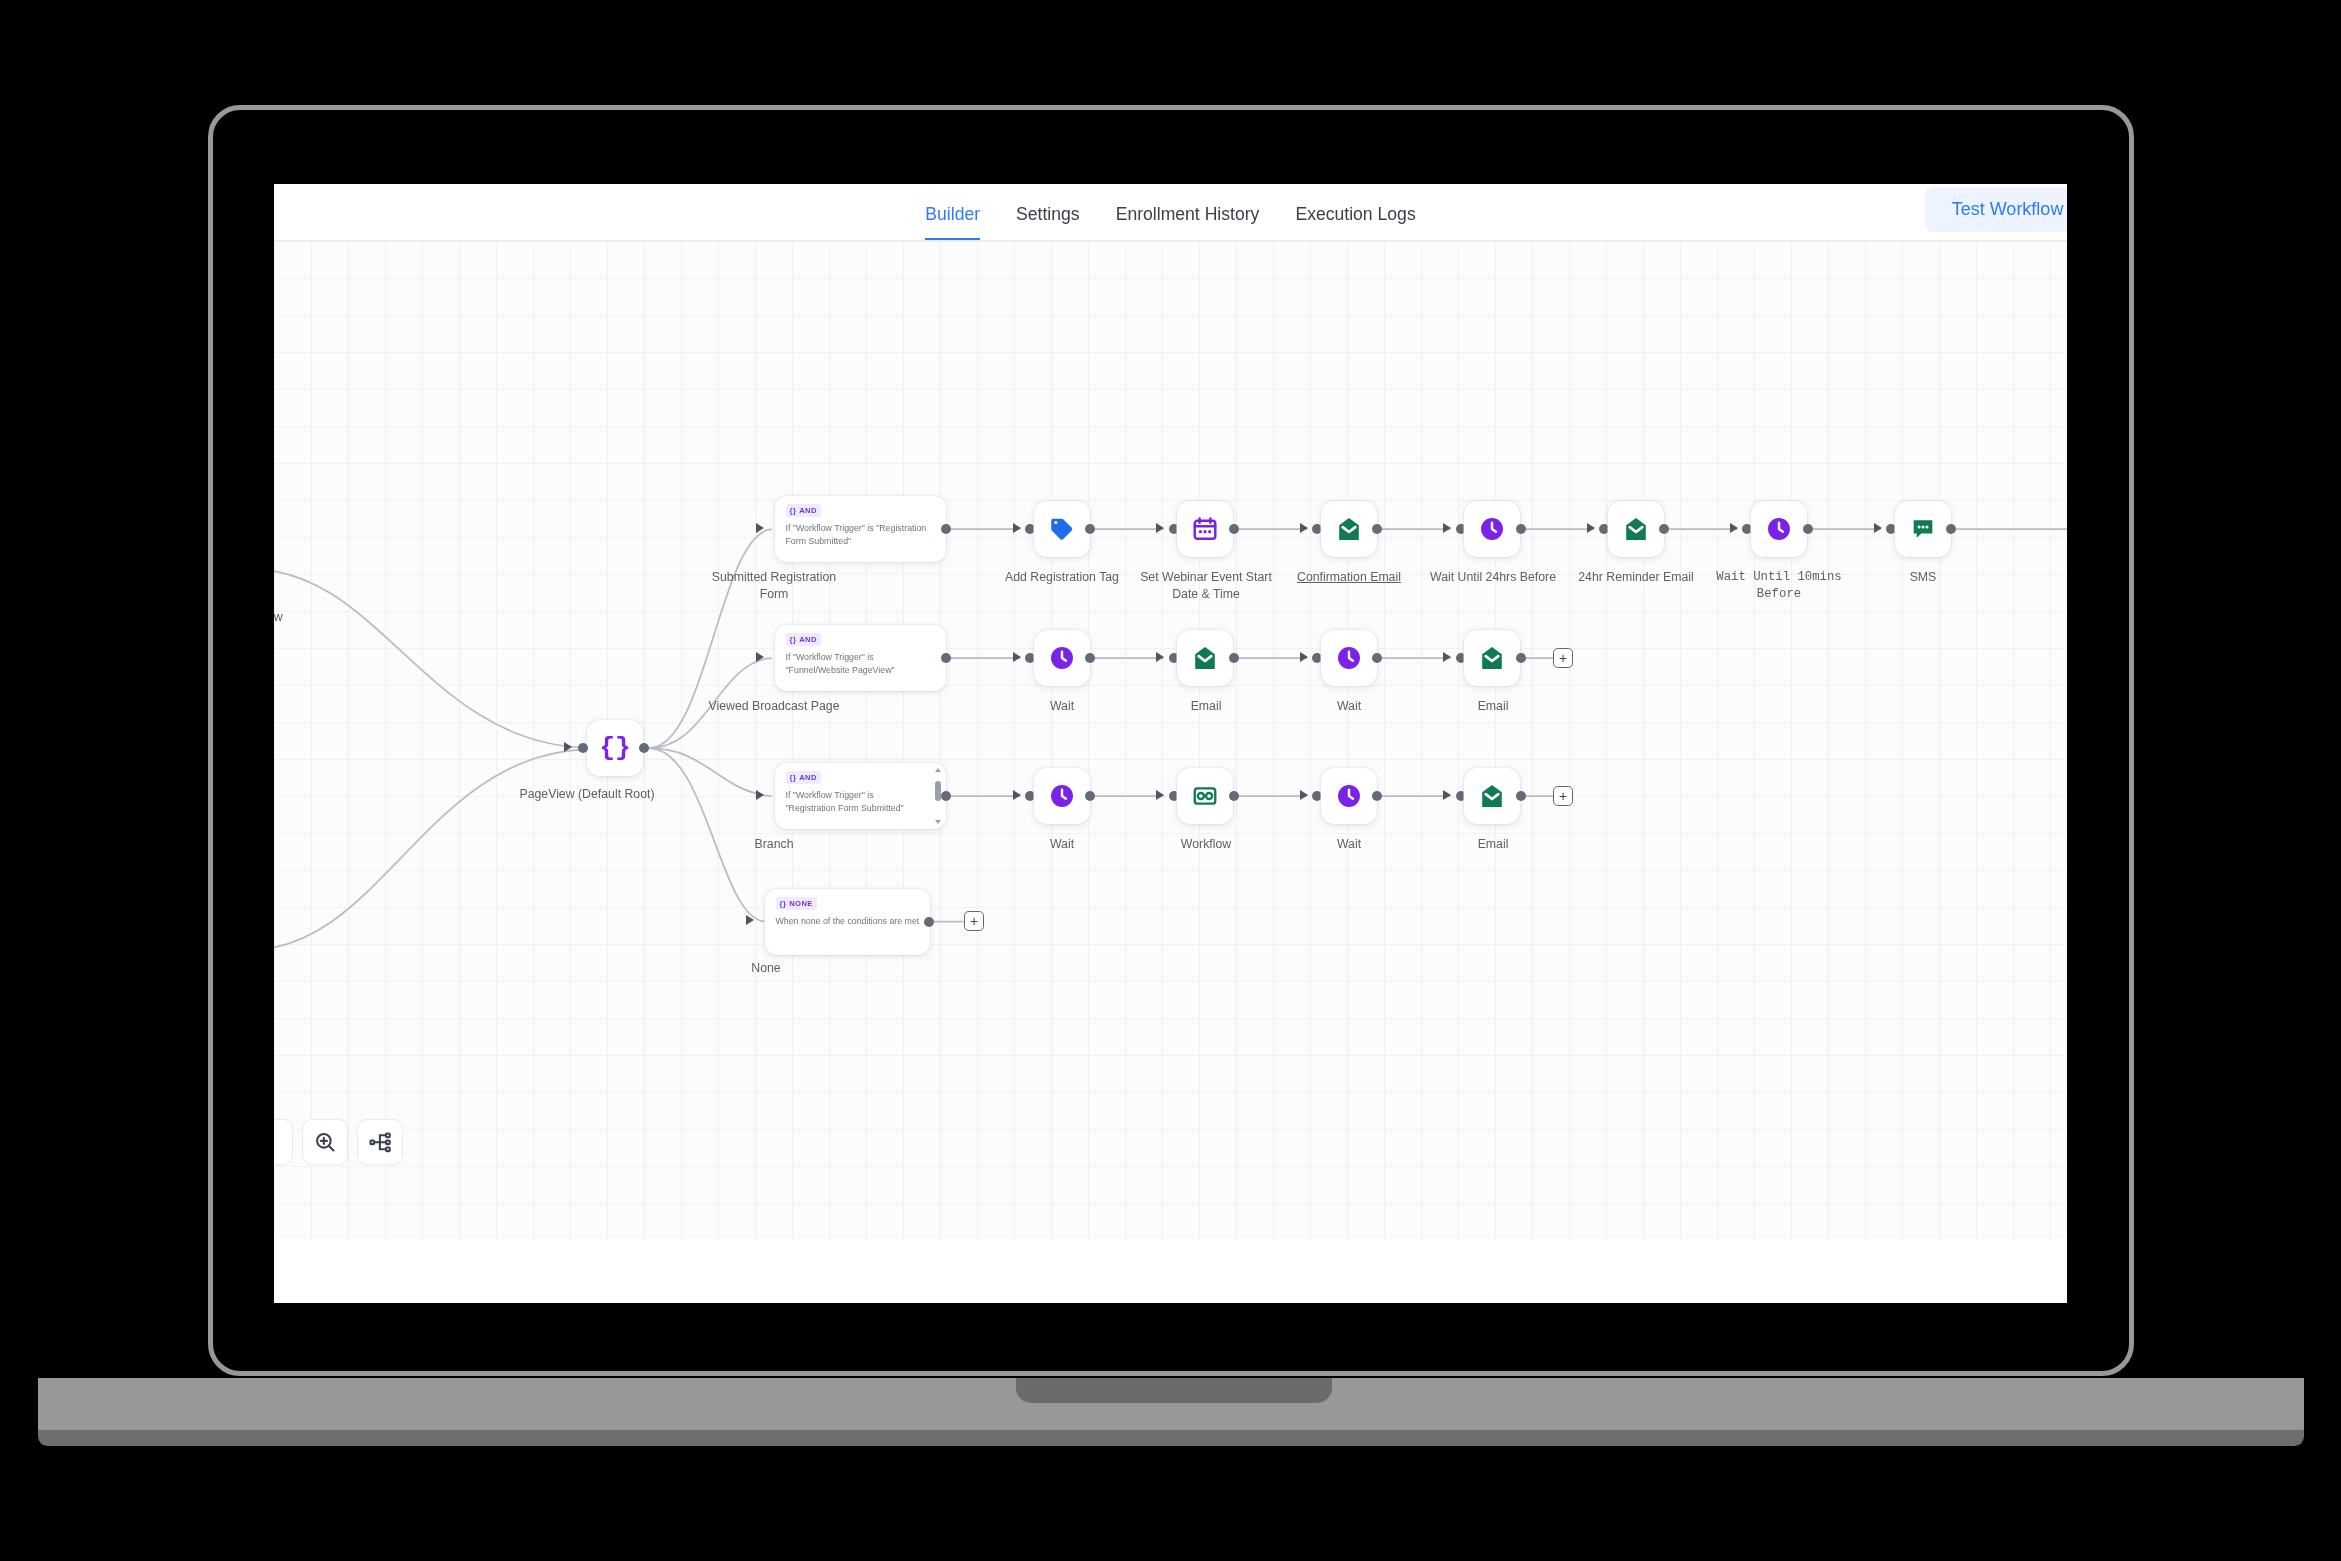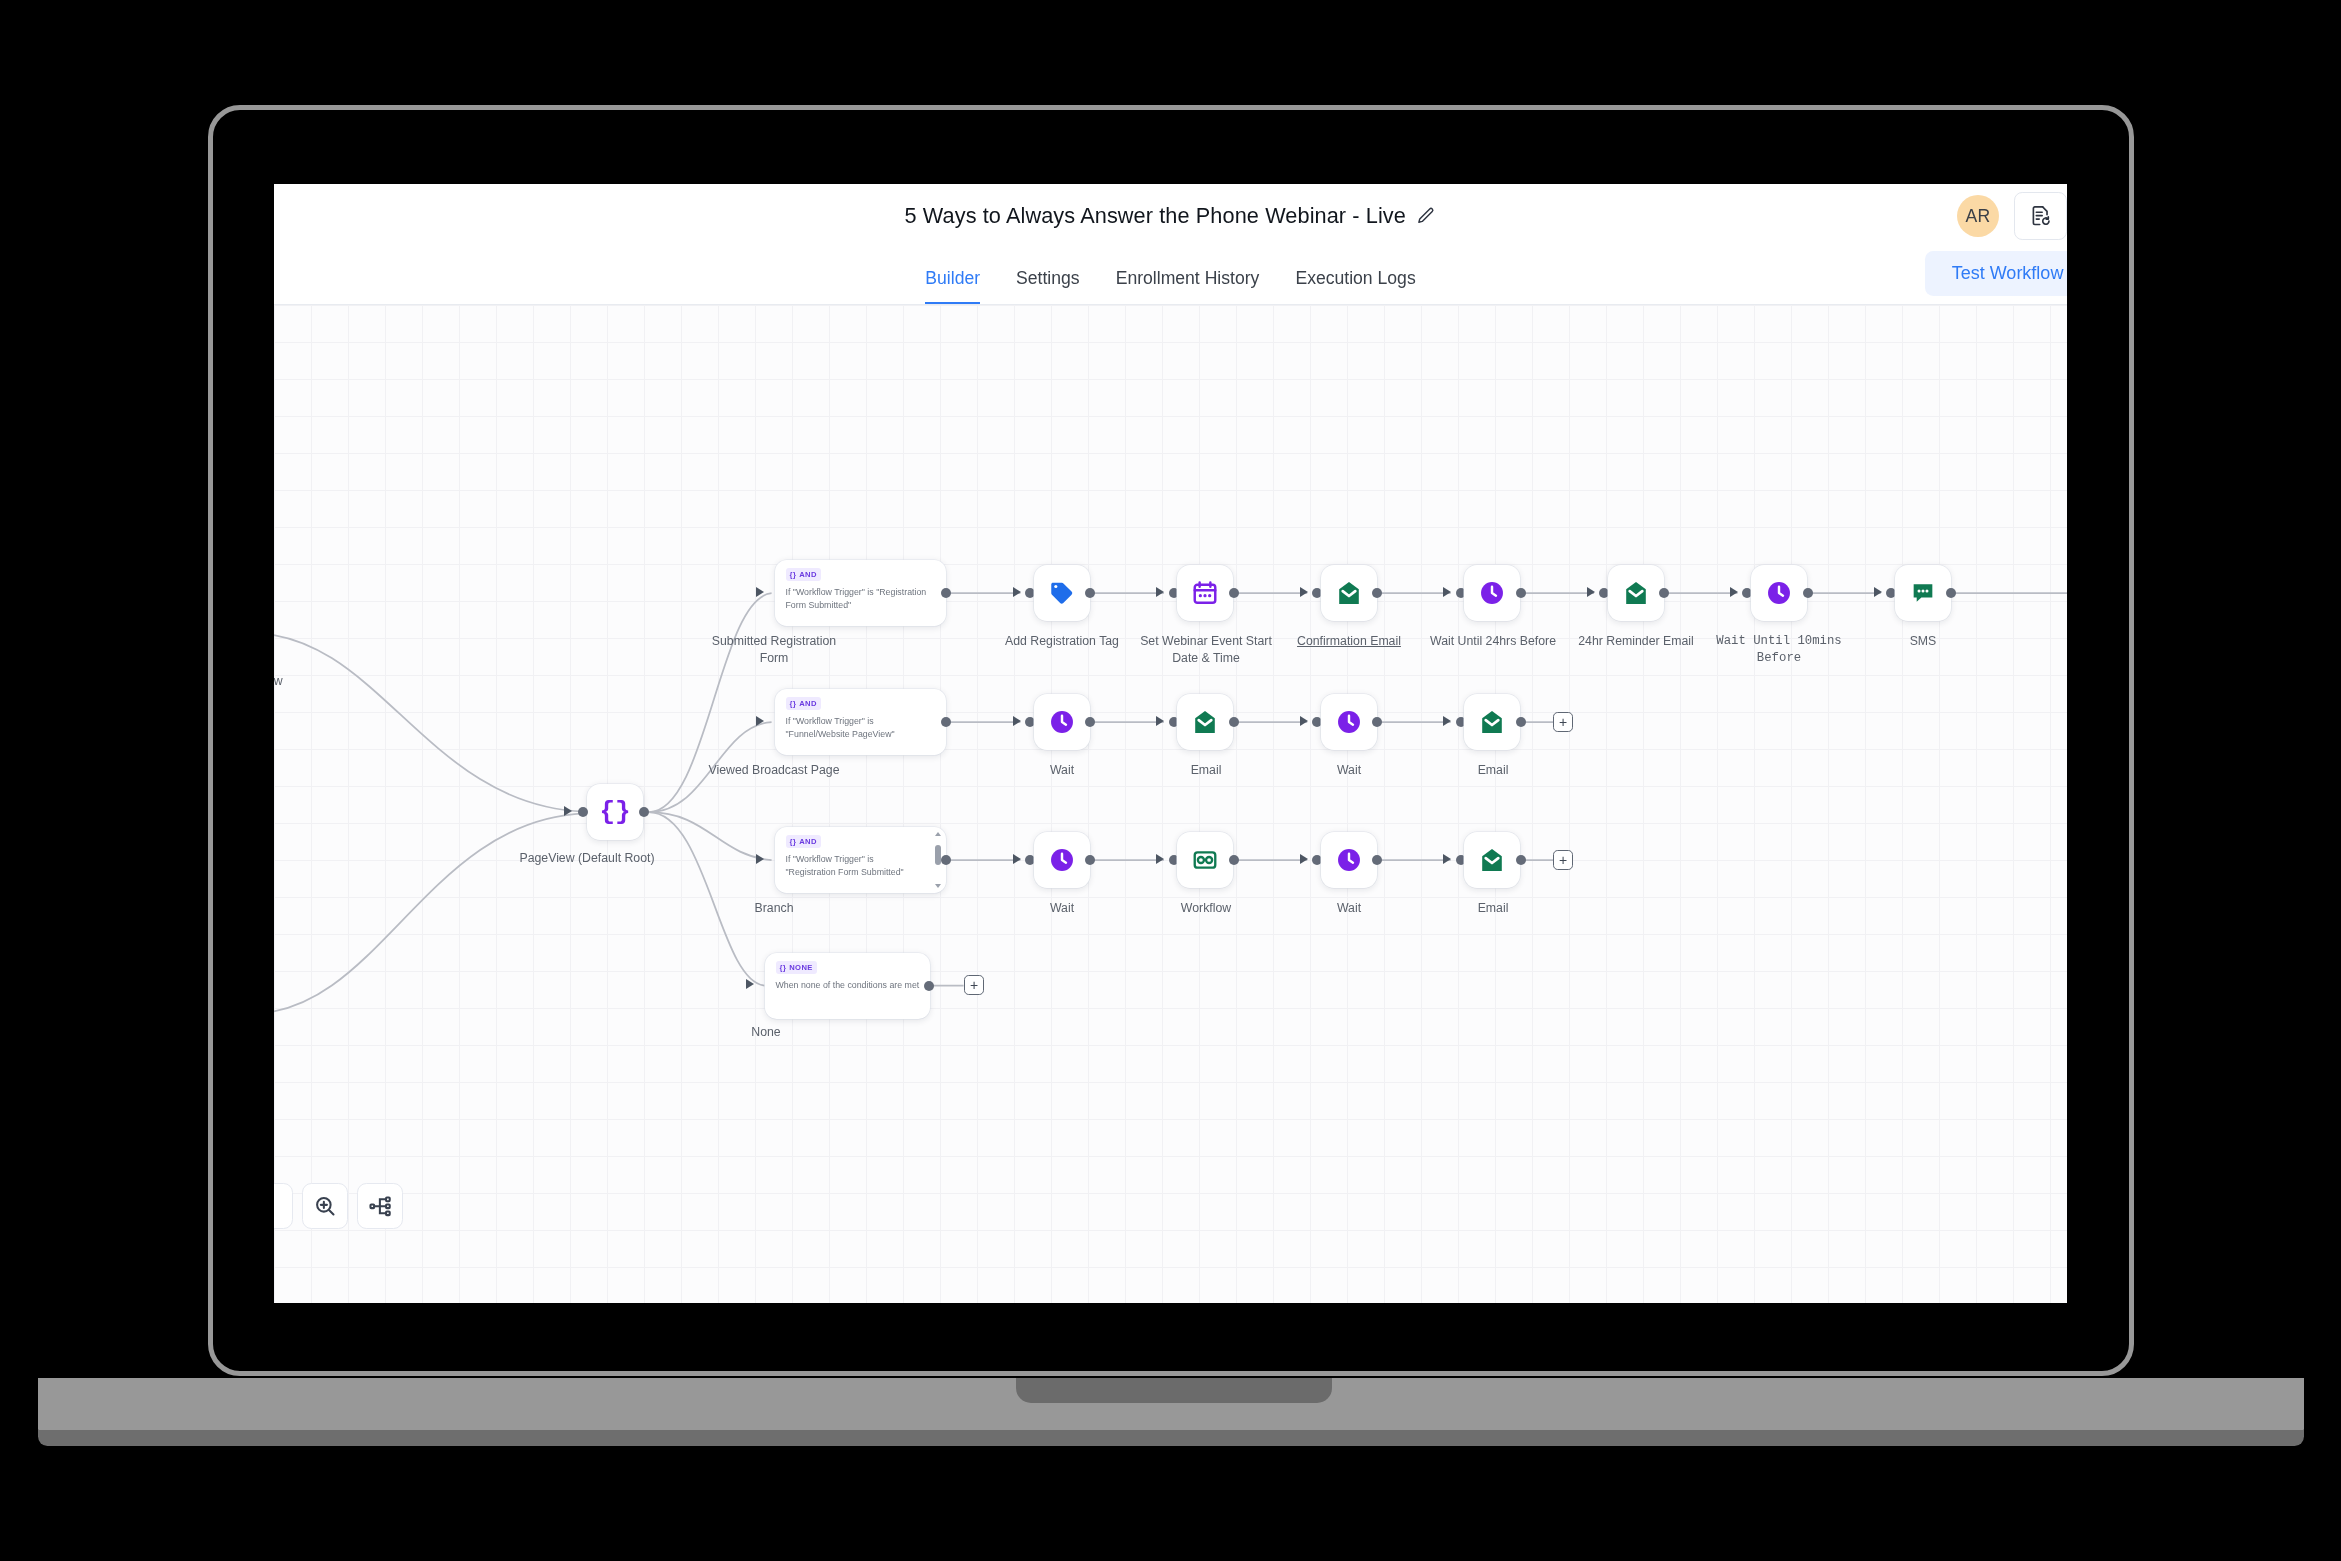--- a/index.html
+++ b/index.html
@@ -188,42 +188,20 @@
 </head>
 <body>
 
 <div id="laptop-frame"></div>
 <div id="laptop-base"></div>
 <div id="laptop-notch"></div>
 <div id="laptop-base-lip"></div>
 
 <div id="screen">
 
-  <div id="topbar">
-    <div id="title-wrap">
-      <span id="page-title">5 Ways to Always Answer the Phone Webinar - Live</span>
-      <span id="edit-icon">
-        <svg viewBox="0 0 24 24" width="20" height="20" fill="none" stroke="currentColor" stroke-width="1.7" stroke-linecap="round" stroke-linejoin="round">
-          <path d="M16.5 3.5a2.1 2.1 0 0 1 3 3L7.5 18.5l-4 1 1-4z"></path>
-        </svg>
-      </span>
-    </div>
-    <div id="topbar-right">
-      <div id="avatar">AR</div>
-      <div id="doc-refresh-btn">
-        <svg viewBox="0 0 24 24" width="23.4" height="23.4" fill="none" stroke="currentColor" stroke-width="1.7" stroke-linecap="round" stroke-linejoin="round">
-          <path d="M14 3H6a1.5 1.5 0 0 0-1.5 1.5v15A1.5 1.5 0 0 0 6 21h5"></path>
-          <path d="M14 3l4.5 4.5V11"></path>
-          <path d="M7.5 8.5h6M7.5 12h6M7.5 15.5h3"></path>
-          <path d="M20.5 17.5a3.2 3.2 0 1 1-1-2.3"></path>
-          <path d="M19.8 13.2v2.3h-2.3"></path>
-        </svg>
-      </div>
-    </div>
-  </div>
 
   <div id="tabsrow">
     <div id="tabs">
       <div class="tab active">Builder</div>
       <div class="tab">Settings</div>
       <div class="tab">Enrollment History</div>
       <div class="tab">Execution Logs</div>
     </div>
     <div id="test-workflow-btn">Test Workflow</div>
   </div>

